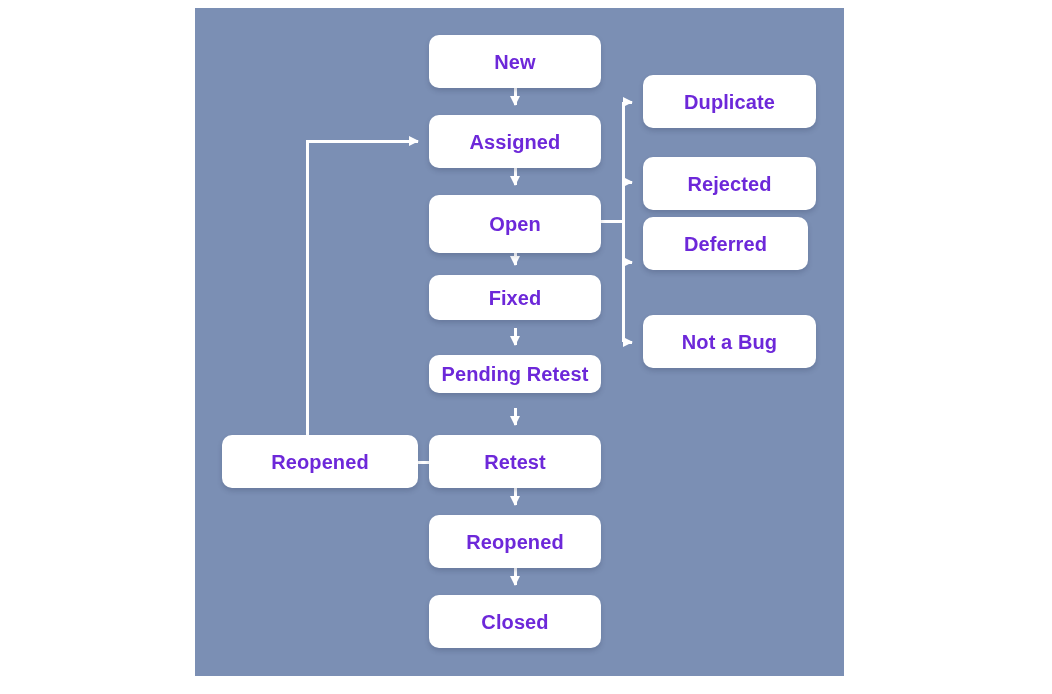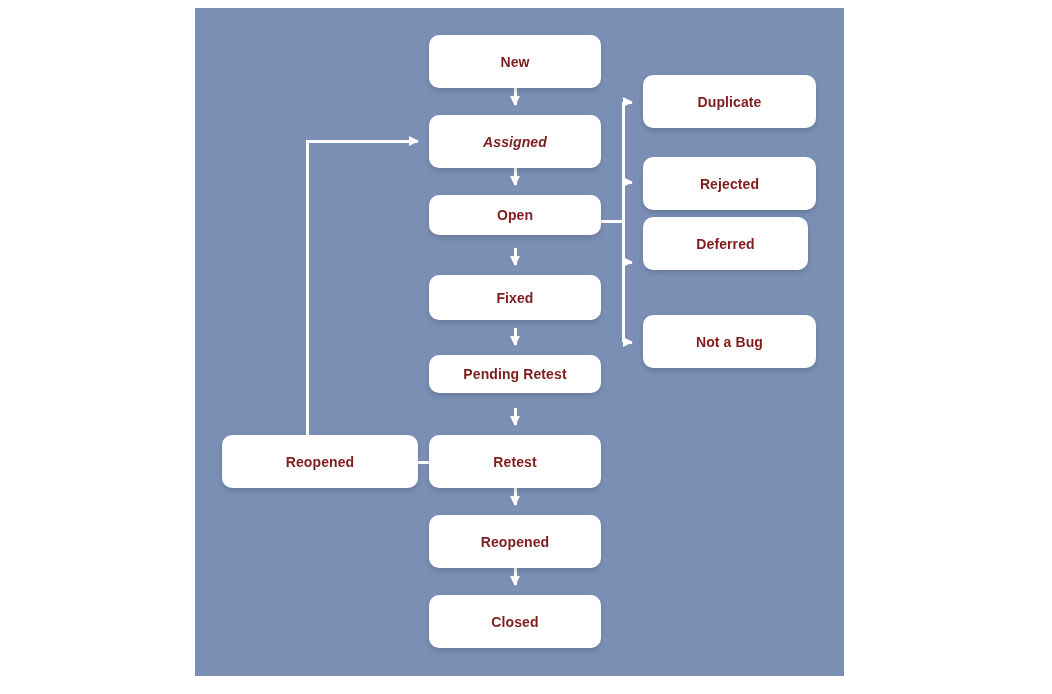--- a/index.html
+++ b/index.html
@@ -33,22 +33,22 @@
     pointer-events: none;
   }
   .node {
     position: absolute;
     background: #ffffff;
     border-radius: 10px;
     box-shadow: 0 3px 5px rgba(40,52,80,0.22);
     display: flex;
     align-items: center;
     justify-content: center;
-    color: #7f1d1d;
-    font-size: 14px;
+    color: #6d28d9;
+    font-size: 20px;
     font-weight: bold;
     letter-spacing: 0.1px;
     line-height: 1;
     white-space: nowrap;
   }
   .node-label { pointer-events: none; }
 </style>
 </head>
 <body>
 
@@ -88,24 +88,24 @@
         <line x1="428" y1="94" x2="437" y2="94" marker-end="url(#arrow-right)"></line>
         <line x1="428" y1="174" x2="437" y2="174" marker-end="url(#arrow-right)"></line>
         <line x1="428" y1="254" x2="437" y2="254" marker-end="url(#arrow-right)"></line>
         <line x1="428" y1="334" x2="437" y2="334" marker-end="url(#arrow-right)"></line>
       </g>
     </svg>
 
     <div class="node" style="left: 234px; top: 27px; width: 172px; height: 53px;">
       <span class="node-label">New</span>
     </div>
-    <div class="node" style="left: 234px; top: 107px; width: 172px; height: 53px; font-style: italic;">
+    <div class="node" style="left: 234px; top: 107px; width: 172px; height: 53px;">
       <span class="node-label">Assigned</span>
     </div>
-    <div class="node" style="left: 234px; top: 187px; width: 172px; height: 40px; justify-content: center;">
+    <div class="node" style="left: 234px; top: 187px; width: 172px; height: 58px; justify-content: center;">
       <span class="node-label">Open</span>
     </div>
     <div class="node" style="left: 234px; top: 267px; width: 172px; height: 45px;">
       <span class="node-label">Fixed</span>
     </div>
     <div class="node" style="left: 234px; top: 347px; width: 172px; height: 38px;">
       <span class="node-label">Pending Retest</span>
     </div>
     <div class="node" style="left: 234px; top: 427px; width: 172px; height: 53px;">
       <span class="node-label">Retest</span>

